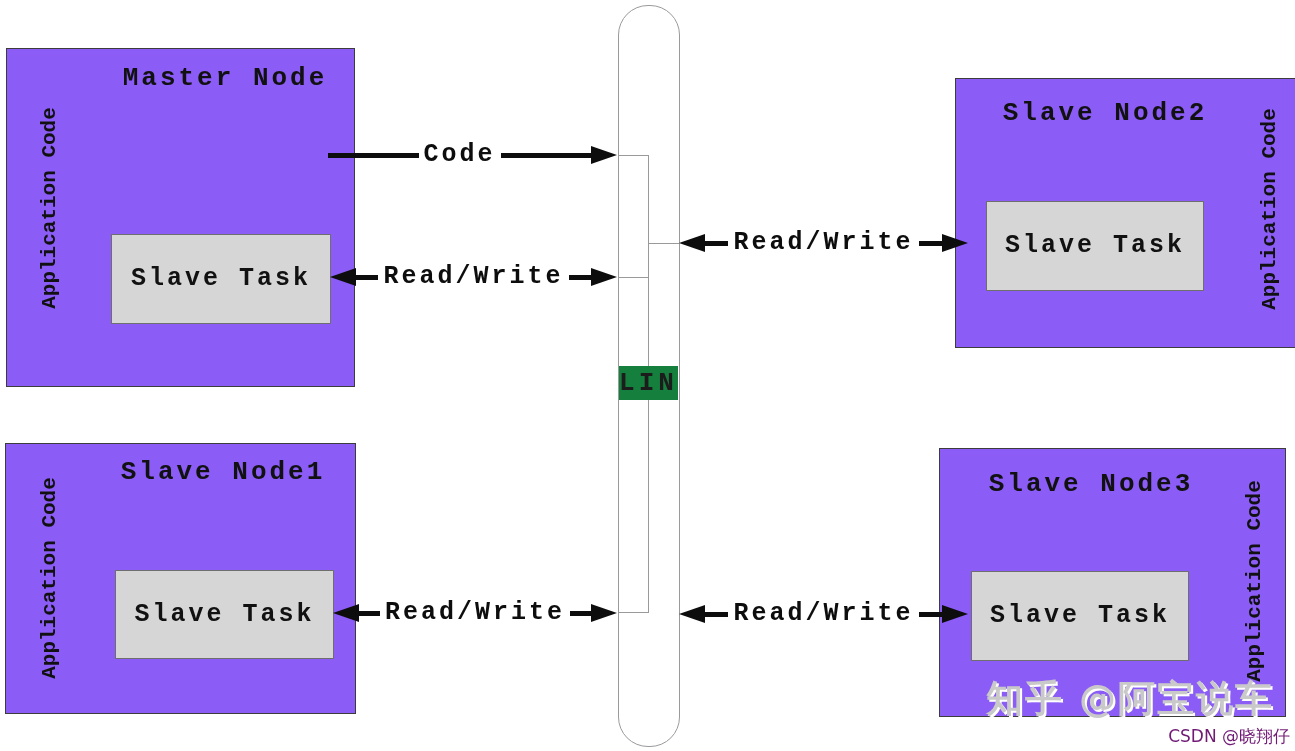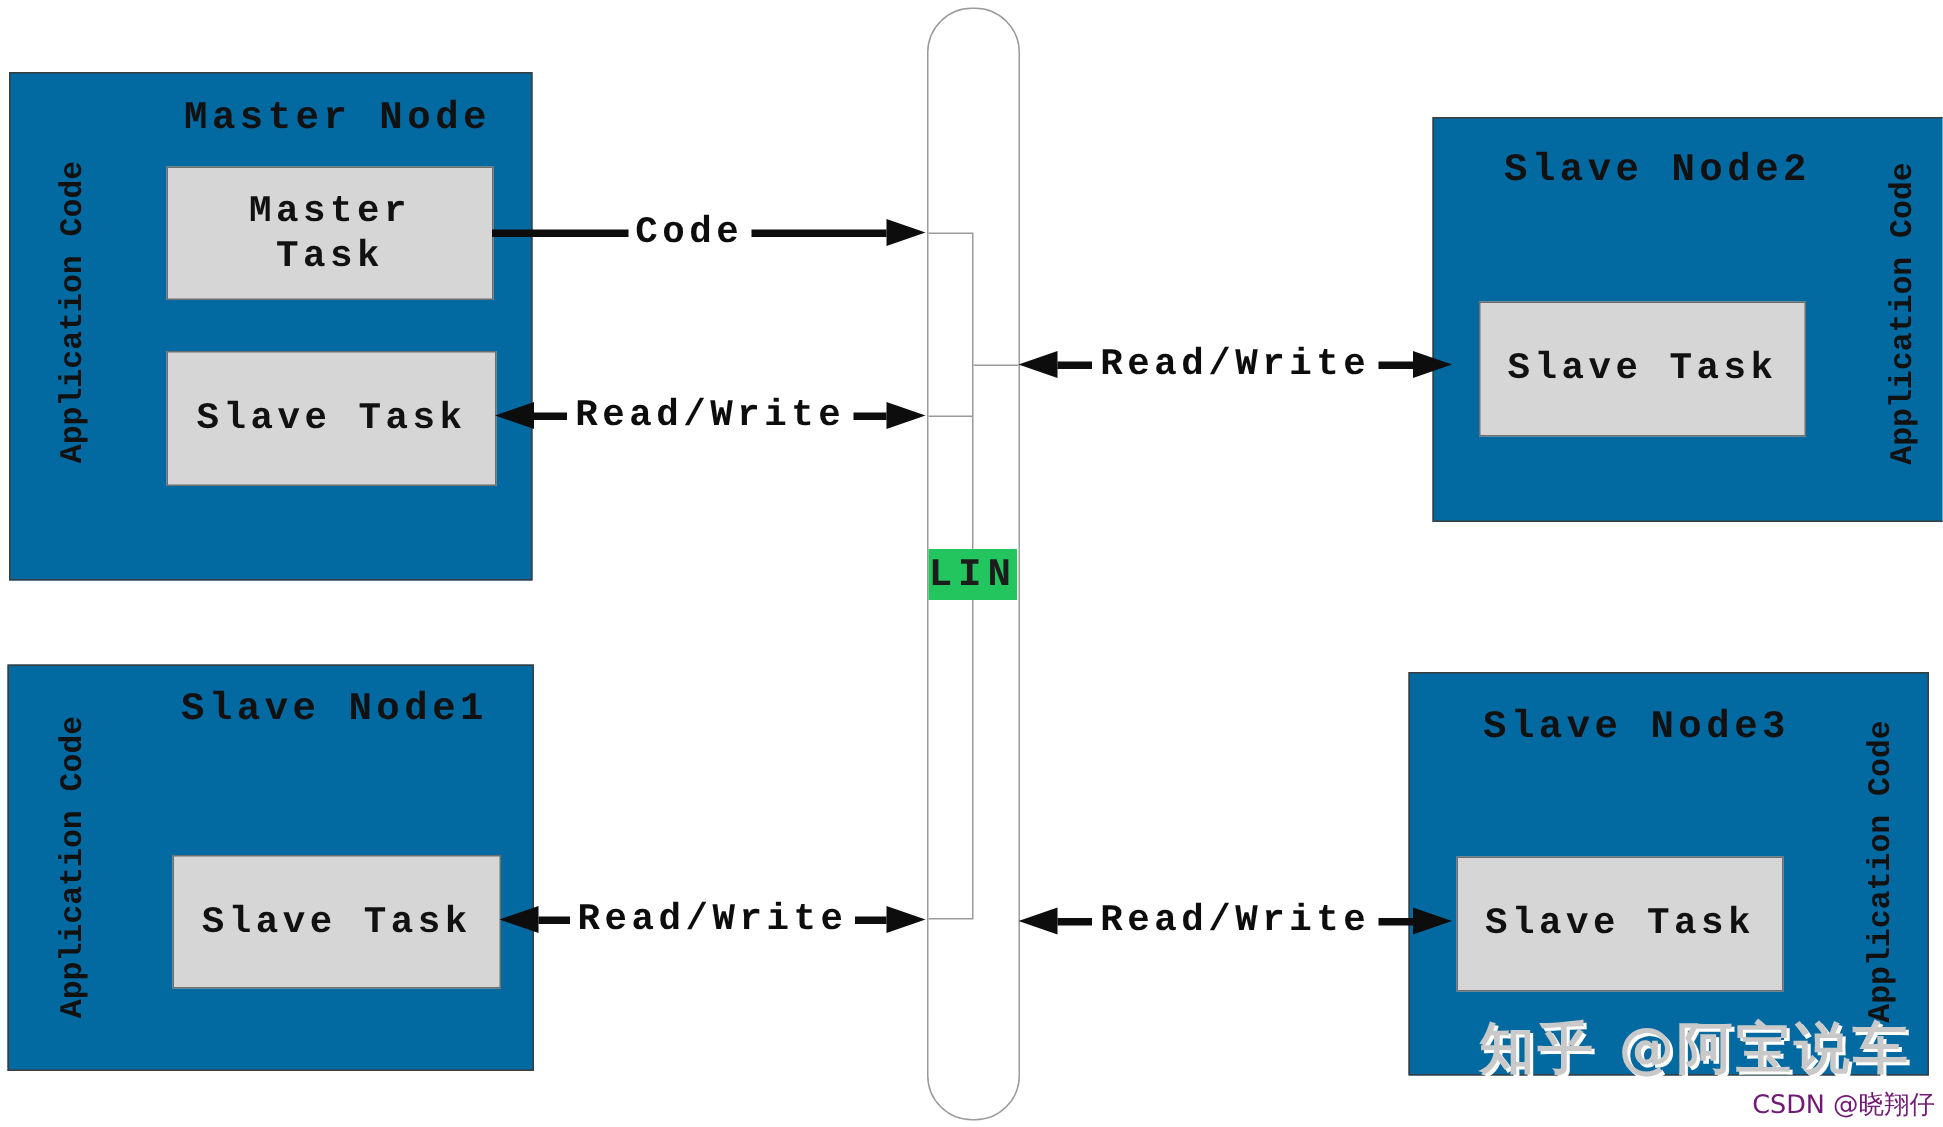--- a/index.html
+++ b/index.html
@@ -6,21 +6,21 @@
   html, body { background: #ffffff; }
   body {
     font-family: "Liberation Mono", "DejaVu Sans Mono", monospace;
     width: 1295px; height: 751px; position: relative; overflow: hidden;
   }
   .canvas { position: absolute; left: 0; top: 0; width: 1295px; height: 751px; }
 
   
   .node {
     position: absolute;
-    background: #0369a1;
+    background: #8b5cf6;
     border: 1px solid #3c3c3c;
   }
   .node-title {
     position: absolute;
     font-size: 26px; font-weight: bold; letter-spacing: 3px;
     color: #111; text-align: center; white-space: nowrap;
   }
   .task {
     position: absolute;
     background: #d6d6d6;
@@ -37,21 +37,21 @@
   }
 
   
   .bus {
     position: absolute; left: 618px; top: 5px; width: 62px; height: 742px;
     background: #ffffff; border: 1px solid #9a9a9a; border-radius: 30px;
   }
   .busline { position: absolute; background: #9a9a9a; }
   .lin-label {
     position: absolute; left: 619px; top: 366px; width: 59px; height: 34px;
-    background: #22c55e; color: #1c1c1c;
+    background: #15803d; color: #1c1c1c;
     font-size: 26px; font-weight: bold; letter-spacing: 4px;
     text-align: center; line-height: 34px;
   }
 
   
   .arrow {
     position: absolute; height: 26px;
     display: flex; align-items: center;
   }
   .arrow .seg { flex: 1; height: 5px; background: #0d0d0d; }
@@ -78,24 +78,20 @@
   }
 </style>
 </head>
 <body>
 
 <div class="canvas">
 
   <div class="node" style="left:6px; top:48px; width:349px; height:339px;">
     <div class="node-title" style="left:104px; top:14px; width:228px;">Master Node</div>
     <div class="app-code" style="left:-67px; top:144px;">Application Code</div>
-    <div class="task" style="left:104px; top:62px; width:218px; height:89px;">
-      <div>Master</div>
-      <div>Task</div>
-    </div>
     <div class="task" style="left:104px; top:185px; width:220px; height:90px;">
       <div>Slave Task</div>
     </div>
   </div>
 
   <div class="node" style="left:5px; top:443px; width:351px; height:271px;">
     <div class="node-title" style="left:102px; top:13px; width:230px;">Slave Node1</div>
     <div class="app-code" style="left:-66px; top:119px;">Application Code</div>
     <div class="task" style="left:109px; top:126px; width:219px; height:89px;">
       <div>Slave Task</div>

